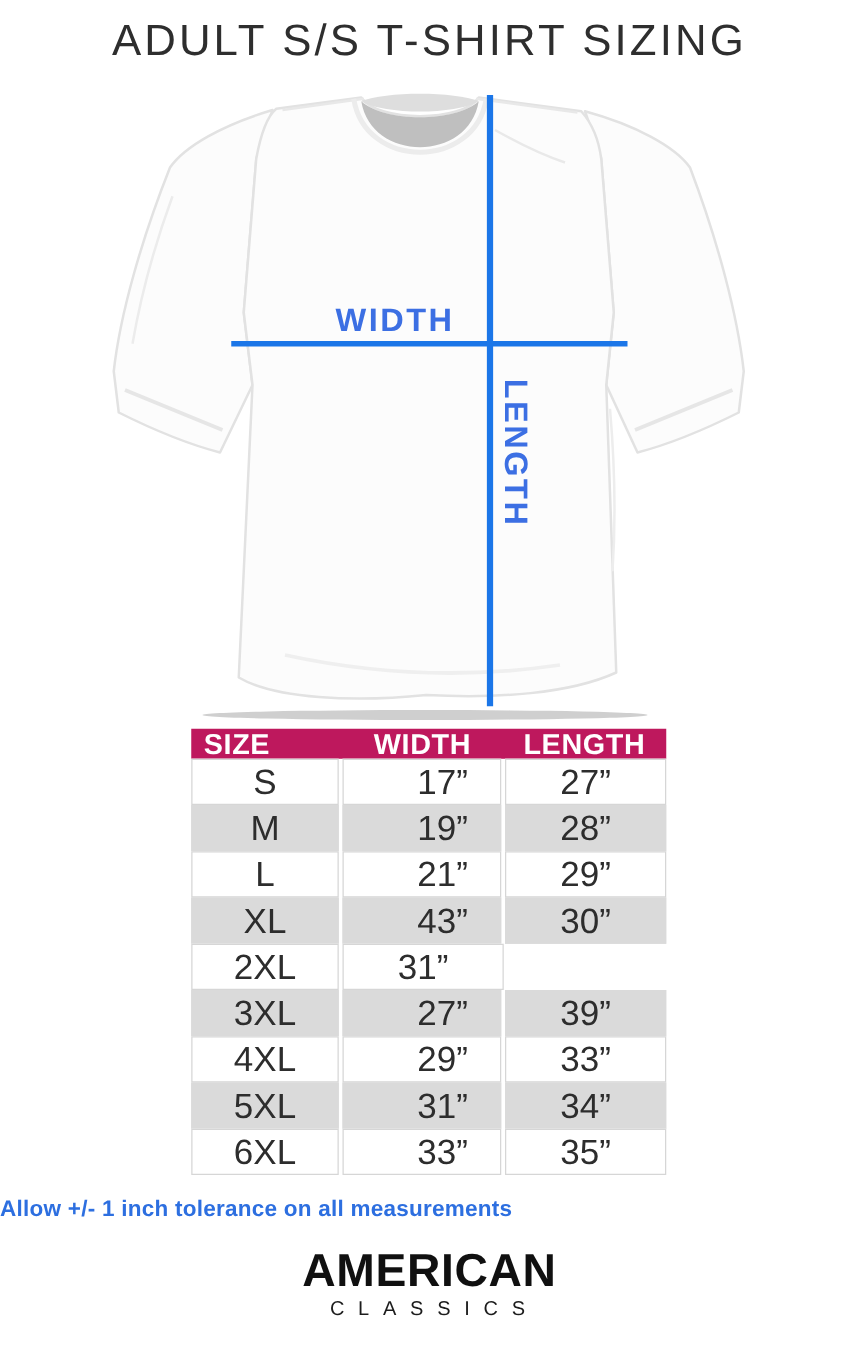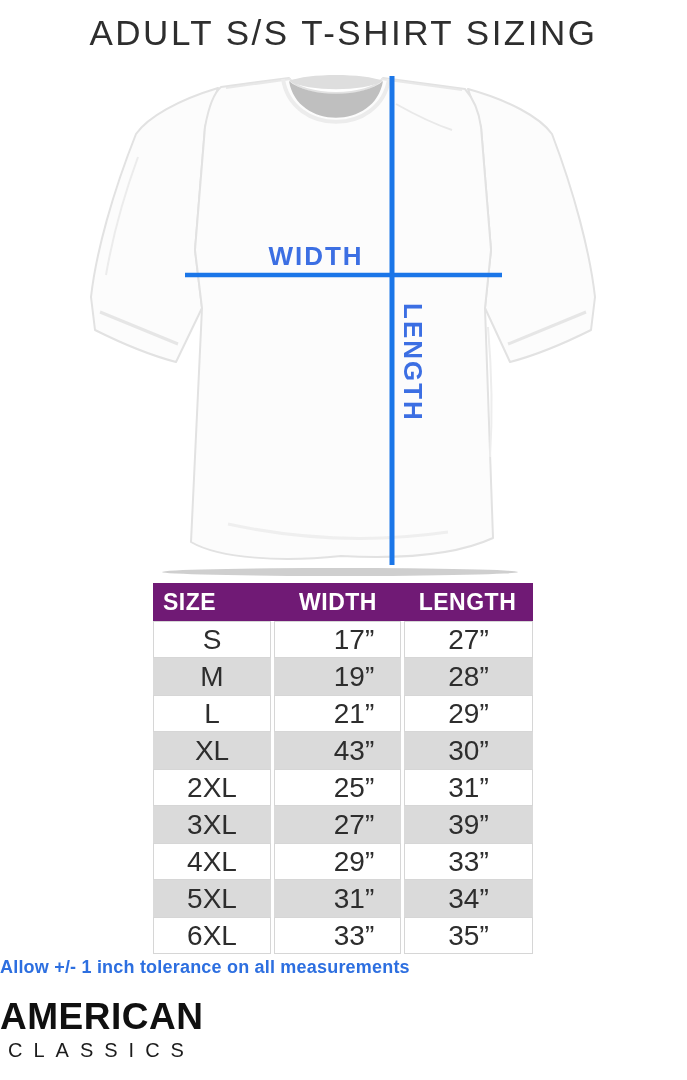--- a/index.html
+++ b/index.html
@@ -8,21 +8,21 @@
     font-family:"Liberation Sans", sans-serif; overflow:hidden;
   }
   .title {
     position:absolute; top:13px; left:0; width:100%;
     text-align:center; font-size:35px; font-weight:300;
     letter-spacing:2.5px; color:#2e2e2e; white-space:nowrap;
   }
   .shirt-svg { position:absolute; left:78px; top:72px; width:530px; height:506px; }
 
   .size-table { position:absolute; left:153px; top:583px; width:380px; }
-  .thead { display:flex; background:#701a75; height:38px; align-items:center;justify-content:space-between; }
+  .thead { display:flex; background:#be185d; height:24px; align-items:center;justify-content:space-between; }
   .th { color:#ffffff; font-weight:700; font-size:23px; letter-spacing:0.5px; box-sizing:border-box; }
   .th.col0 { width:121px; text-align:left; padding-left:10px; }
   .th.col1 { width:128px; text-align:center; }
   .th.col2 { width:131px; text-align:center; }
 
   .trow { display:flex; height:37px; gap:3px; }
   .tcell {
     display:flex; align-items:center; justify-content:center;
     font-size:28px; font-weight:300; color:#2d2d2d; box-sizing:border-box;
   }
@@ -30,27 +30,27 @@
   .tcell.col1 { width:127px;padding-left:33px; }
   .tcell.col2 { width:129px; }
   .trow.white .tcell { background:#ffffff; border:1px solid #d6d6d6; }
   .trow.gray  .tcell { background:#dadada; border:1px solid #dadada; }
 
   .note {
     position:absolute; top:957px; left:0; width:100%;
     text-align:left; font-size:18px; font-weight:700; color:#2d6fe0;
     letter-spacing:0.2px;
   }
-  .brand { position:absolute; top:998px; left:0; width:100%; text-align:left; }
+  .brand { position:absolute; top:998px; left:0; width:100%; text-align:center; }
   .brand-name {
     font-size:37px; font-weight:800; letter-spacing:0.5px;
     color:#101010; line-height:1.0;
   }
   .brand-sub {
-    font-size:20px; font-weight:400; letter-spacing:11px; text-indent:8px;
+    font-size:16px; font-weight:400; letter-spacing:11px; text-indent:8px;
     color:#1c1c1c; margin-top:4px;
   }
 </style>
 </head>
 <body>
 
 <div class="page">
 
   <div class="title">ADULT S/S T-SHIRT SIZING</div>
 
@@ -106,21 +106,20 @@
           <div class="tcell col1">21”</div>
           <div class="tcell col2">29”</div>
         </div>
         <div class="trow gray">
           <div class="tcell col0">XL</div>
           <div class="tcell col1">43”</div>
           <div class="tcell col2">30”</div>
         </div>
         <div class="trow white">
           <div class="tcell col0">2XL</div>
-          <div class="tcell col1">25”</div>
           <div class="tcell col2">31”</div>
         </div>
         <div class="trow gray">
           <div class="tcell col0">3XL</div>
           <div class="tcell col1">27”</div>
           <div class="tcell col2">39”</div>
         </div>
         <div class="trow white">
           <div class="tcell col0">4XL</div>
           <div class="tcell col1">29”</div>

